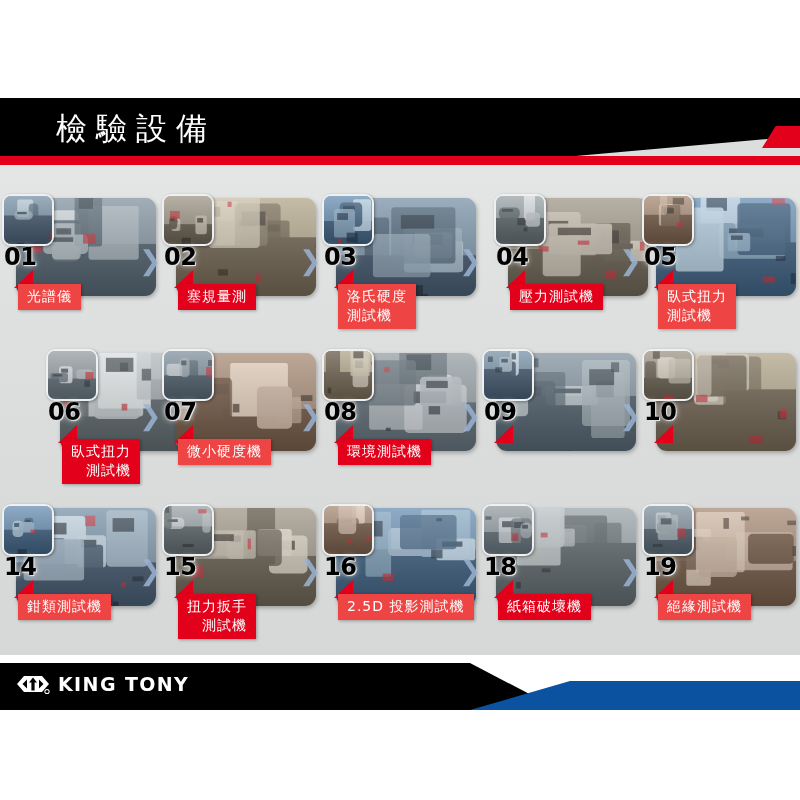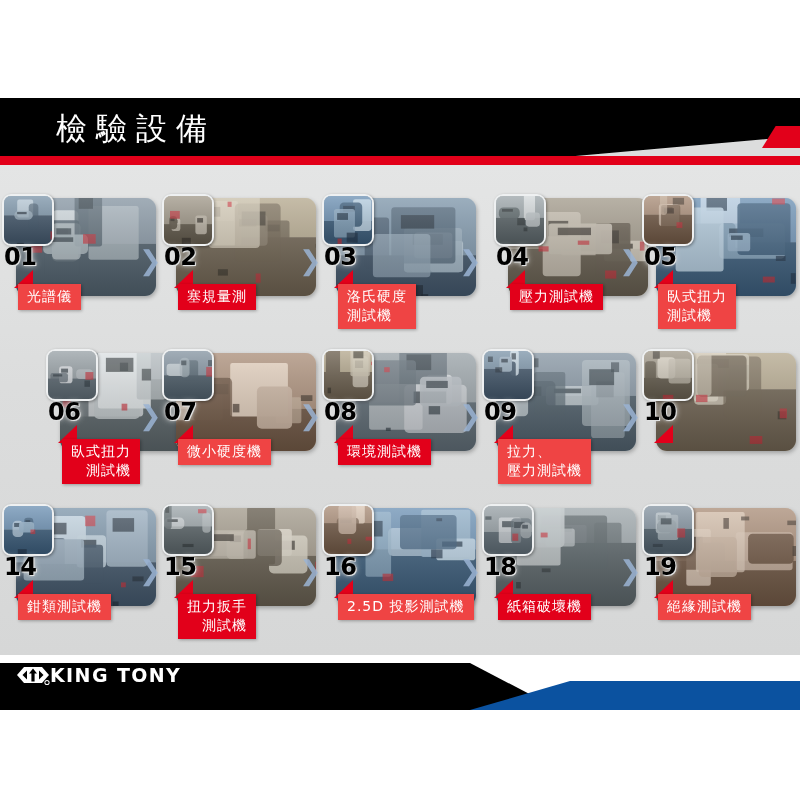--- a/index.html
+++ b/index.html
@@ -115,22 +115,22 @@
     position:absolute; left:0; top:8px; width:560px; height:47px;
     background:#000000;
     clip-path: polygon(0 0, 470px 0, 100% 100%, 0 100%);
   }
   .footer-blue {
     position:absolute; left:470px; top:26px; width:330px; height:29px;
     background:#0b52a0;
     clip-path: polygon(100px 0, 100% 0, 100% 100%, 0 100%);
   }
   .logo-wrap {
-    position:absolute; left:16px; top:8px; z-index:5;
-    display:flex; align-items:center; 
+    position:absolute; left:16px; top:17px; z-index:5;
+    display:flex; align-items:center; gap:8px;
   }
   .logo-mark { width:34px; height:24px; flex:0 0 auto; }
   .logo-text {
     color:#ffffff; font-size:19px; font-weight:bold;
     letter-spacing:1.4px; line-height:24px;
     font-family:"DejaVu Sans","Liberation Sans",sans-serif;
   }
 </style>
 </head>
 <body>
@@ -608,22 +608,20 @@
               <rect width="52" height="52" fill="none"></rect>
               <linearGradient id="g59" x1="0" y1="0" x2="0" y2="1">
                 <stop offset="0" stop-color="#ffffff" stop-opacity="0.22"></stop>
                 <stop offset="1" stop-color="#000000" stop-opacity="0.18"></stop>
               </linearGradient>
               <rect width="52" height="52" fill="url(#g59)"></rect>
             </svg>
           </div>
           <div class="num">09</div>
           <div class="tri"></div>
-          <div class="label blue">拉力、
-壓力測試機</div>
         </div>
         <div class="chev" style="left: 619px;">❯</div>
         <div class="cell" style="left: 640px;">
           <div class="photo">
             <svg class="ph-in" viewBox="0 0 140 98" preserveAspectRatio="none">
               <rect width="140" height="98" fill="#e2dac9"></rect>
               <rect y="0" width="140" height="36.20723593964335" fill="#b5a98f"></rect>
               <rect y="36.20723593964335" width="140" height="61.79276406035665" fill="#6d6150"></rect>
               <rect x="38.1" y="-6.5" width="32.0" height="58.2" rx="4.1" fill="#e2dac9" opacity="0.70"></rect>
               <rect x="67.4" y="3.4" width="37.8" height="61.6" rx="5.0" fill="#6d6150" opacity="0.73"></rect>

